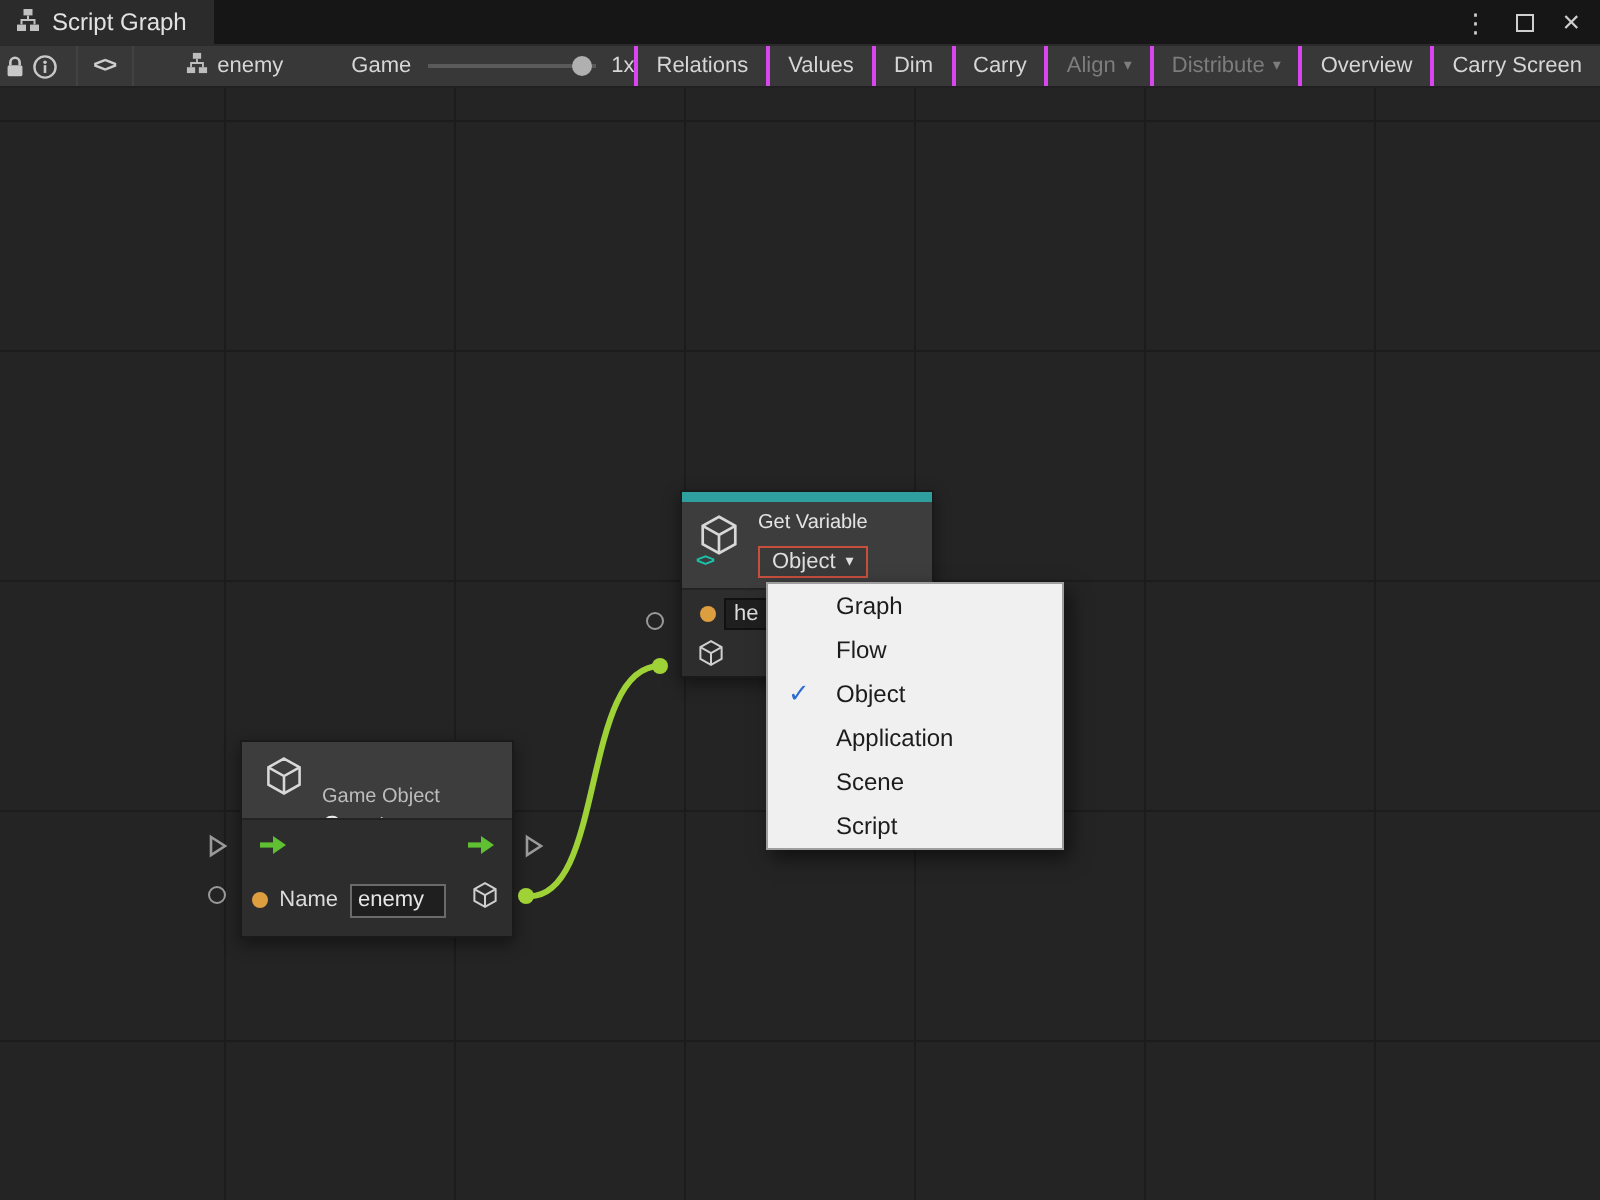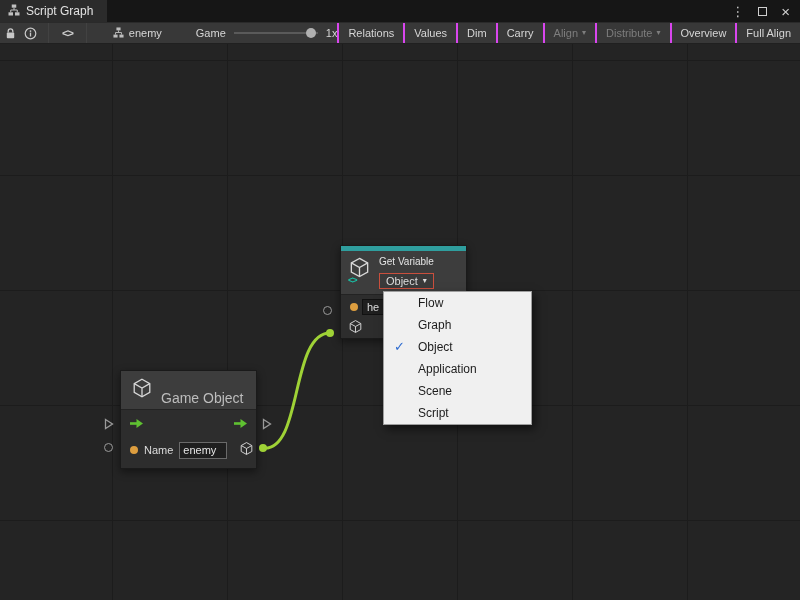--- a/index.html
+++ b/index.html
@@ -48,25 +48,25 @@
   .cube-wrap { position:relative; width:24px; height:26px; flex:0 0 auto; }
   .cube-code { position:absolute; left:0; bottom:-3px; color:#19c3a8; font-size:9px; font-weight:bold; letter-spacing:-1px; }
   .gv-title { color:#e4e4e4; font-size:10px; margin-bottom:4px; }
   .scope-dropdown { display:inline-flex; align-items:center; gap:5px; padding:1px 6px; border:1px solid #c94f3d; color:#dedede; font-size:11px; background:#3a3a3a; }
   .gv-body { height:44px; }
   .gv-name-field { position:absolute; left:21px; top:4px; width:100px; height:16px; background:#1f1f1f; border:1px solid #111; color:#dcdcdc; font-size:11px; line-height:14px; padding-left:4px; overflow:hidden; }
 
   
   .cn-node { left:120px; top:326px; width:137px; }
   .cn-header { background:#3d3d3d; height:38px; display:flex; align-items:center; gap:8px; padding:0 10px; }
-  .cn-sub { color:#bdbdbd; font-size:14px; margin-bottom:1px;margin-top:32px; }
+  .cn-sub { color:#bdbdbd; font-size:10px; margin-bottom:1px;margin-top:32px; }
   .cn-title { color:#ededed; font-size:13px; }
   .cn-body { padding-bottom:6px; }
   .flow-row { height:28px; display:flex; align-items:center; justify-content:space-between; padding:0 8px; }
-  .name-row { height:24px; display:flex; align-items:center; gap:6px; padding-left:9px; padding-right:6px; }
+  .name-row { height:24px; display:flex; align-items:center; gap:6px; padding-left:9px; padding-right:6px;justify-content:flex-end; }
   .name-label { color:#dcdcdc; font-size:11px; }
   .name-input { width:48px; height:17px; background:#1f1f1f; border:1px solid #6a6a6a; color:#e6e6e6; font-size:11px; padding:0 3px; font-family:"Liberation Sans", sans-serif; }
 
   .dot-orange { width:8px; height:8px; border-radius:50%; background:#dd9e3f; flex:0 0 auto; }
   .dot-orange.abs { position:absolute; left:9px; top:8px; }
   .cube-port { position:absolute; left:7px; top:24px; }
 
   .port { position:absolute; z-index:6; }
   .port-circle { width:9px; height:9px; border:1.5px solid #9a9a9a; border-radius:50%; background:transparent; }
 
@@ -158,21 +158,21 @@
           <span class="caret">▾</span>
         </span>
       <span class="tb-btn disabled">
           <span>Distribute</span>
           <span class="caret">▾</span>
         </span>
       <span class="tb-btn">
           <span>Overview</span>
         </span>
       <span class="tb-btn">
-          <span>Full Align</span>
+          <span>Carry Screen</span>
         </span>
     </div>
   </div>
 
   <div class="canvas">
 
     <svg class="wire-layer" width="800" height="556">
       <path d="M263,404 C303,408 290,289 330,289" stroke="#9fd236" stroke-width="3" fill="none"></path>
       <circle cx="263" cy="404" r="4" fill="#9fd236"></circle>
       <circle cx="330" cy="289" r="4" fill="#9fd236"></circle>
@@ -259,22 +259,22 @@
         </svg>
     </span>
     <span class="port port-circle" style="left:104px; top:399px;"></span>
     <span class="port" style="left:262px; top:372px;">
       <svg width="10" height="12" viewBox="0 0 10 12">
           <path d="M1.5 1.5 L8.5 6 L1.5 10.5 Z" fill="none" stroke="#9a9a9a" stroke-width="1.3"></path>
         </svg>
     </span>
 
     <div class="menu">
+      <div class="menu-item"><span>Graph</span></div>
       <div class="menu-item"><span>Flow</span></div>
-      <div class="menu-item"><span>Graph</span></div>
       <div class="menu-item"><span class="check">✓</span><span>Object</span></div>
       <div class="menu-item"><span>Application</span></div>
       <div class="menu-item"><span>Scene</span></div>
       <div class="menu-item"><span>Script</span></div>
     </div>
 
   </div>
 </div>
 
 </body></html>

